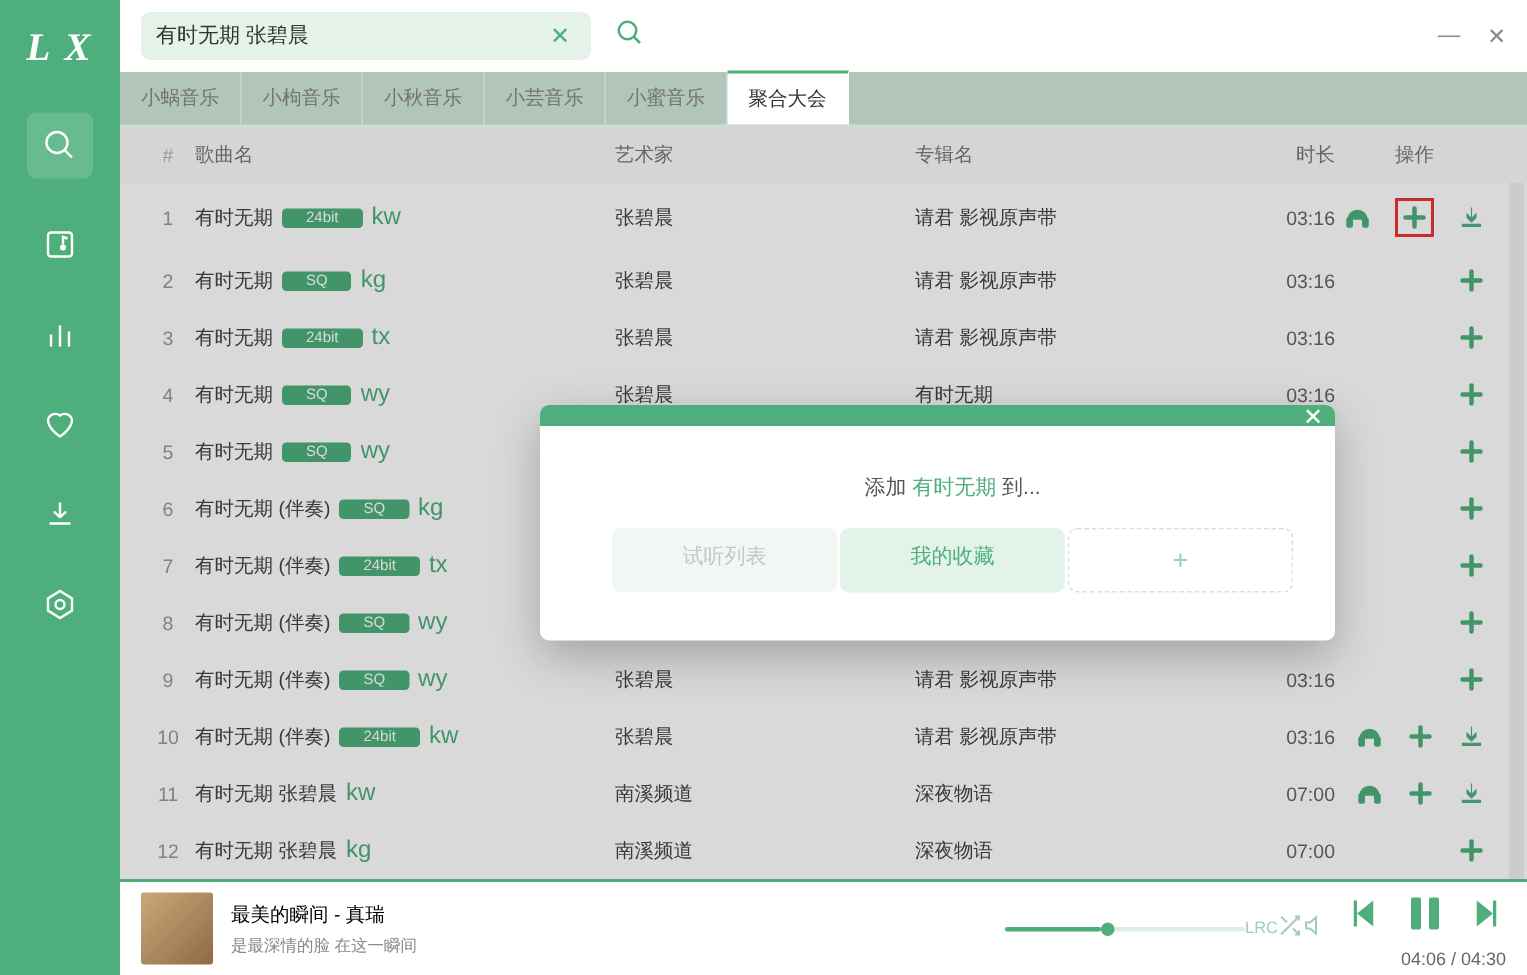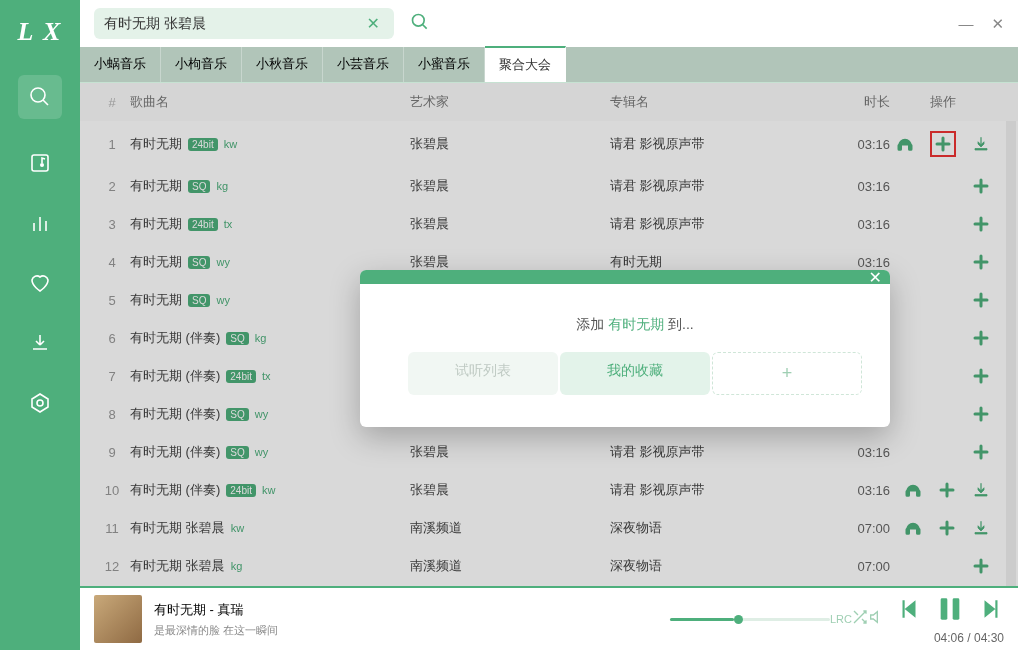--- a/index.html
+++ b/index.html
@@ -13,37 +13,37 @@
 .main{flex:1;background:#fff;display:flex;flex-direction:column;position:relative;}
 .topbar{display:flex;align-items:center;padding:8px 14px;gap:10px;}
 .searchbox{flex:0 0 300px;display:flex;align-items:center;background:#e4f2e9;border-radius:6px;padding:6px 10px;}
 .searchbox input{flex:1;border:none;background:transparent;outline:none;font-size:14px;color:#333;}
 .sx{color:#4eaf7c;cursor:pointer;font-size:16px;padding:0 4px;}
 .sico{color:#4eaf7c;padding:0 6px;cursor:pointer;}
 .winbtns{margin-left:auto;display:flex;gap:18px;color:#888;font-size:15px;}
 .winbtns span{cursor:pointer;}
 .tabbar{display:flex;border-bottom:1px solid #c6e2d2;background:#d0e8da;position:relative;}
 .tabbar::before{content:"";position:absolute;inset:0;background:rgba(0,0,0,.15);}
-.tab{position:relative;padding:8px 14px;font-size:13px;color:#000000;cursor:pointer;border-right:1px solid rgba(255,255,255,.3);}
+.tab{position:relative;padding:8px 14px;font-size:13px;color:#737373;cursor:pointer;border-right:1px solid rgba(255,255,255,.3);}
 .tab.active{background:#fff;color:#333;border-top:2px solid #4eaf7c;margin-top:-1px;}
 .thead{display:flex;align-items:center;padding:10px 14px;font-size:13px;color:#666;background:#d5d5d5;}
 .thead::before,.rows::before{content:"";position:absolute;}
 .rows{flex:1;overflow:auto;position:relative;}
 .overlay{position:absolute;inset:0;background:rgba(0,0,0,.15);z-index:5;pointer-events:none;}
 .row{display:flex;align-items:center;padding:10px 14px;font-size:13px;color:#444;}
 .c-idx{width:36px;color:#999;text-align:center;}
 .c-song{width:280px;display:flex;align-items:center;gap:6px;}
 .c-artist{width:200px;}
 .c-album{width:210px;}
 .c-dur{width:70px;text-align:right;color:#666;}
 .c-ops{flex:1;display:flex;justify-content:flex-end;gap:16px;align-items:center;padding-right:14px;}
-.badge{font-size:10px;padding:1px 4px;border-radius:3px;color:#fff;background:#4eaf7c;}
+.badge{font-size:10px;padding:1px 16px;border-radius:3px;color:#fff;background:#4eaf7c;}
 .badge.sq{background:#4eaf7c;}
 .badge.b24{background:#4eaf7c;}
-.src{font-size:11px;color:#4eaf7c;}
+.src{font-size:16px;color:#4eaf7c;}
 .opic{cursor:pointer;display:inline-flex;}
 .opic svg{stroke:#4eaf7c;fill:#4eaf7c;}
 .hilite{border:2px solid #e33;padding:2px;}
 .player{height:64px;border-top:2px solid #4eaf7c;display:flex;align-items:center;padding:6px 14px;gap:12px;background:#fff;}
 .cover{width:48px;height:48px;background:linear-gradient(135deg,#c9a97a,#8f6a43);border-radius:2px;}
 .pinfo{display:flex;flex-direction:column;gap:4px;font-size:13px;}
 .psub{font-size:11px;color:#888;}
 .pright{margin-left:auto;display:flex;align-items:center;}
 .prog{position:relative;width:160px;height:3px;background:#dfeee5;border-radius:2px;}
 .prog .fill{position:absolute;left:0;top:0;bottom:0;width:40%;background:#4eaf7c;border-radius:2px;}
@@ -400,21 +400,21 @@
                 </svg>
               </span>
             </div>
           </div>
         </div>
     </div>
 
     <div class="player">
       <div class="cover"></div>
       <div class="pinfo">
-        <div>有时无期 - 真瑞</div>
+        <div>最美的瞬间 - 真瑞</div>
         <div class="psub">是最深情的脸 在这一瞬间</div>
       </div>
       <div class="pright">
         <div class="prog">
             <div class="fill"></div>
             <div class="dot"></div>
           </div>
         <span class="pic" style="font-size:11px;">LRC</span>
         <span class="pic"><svg width="16" height="16" viewBox="0 0 24 24" fill="none" stroke="#9fcfb3" stroke-width="2">
               <path d="M17 3h4v4M3 21l18-18M21 17v4h-4M3 3l6 6M15 15l6 6"></path>

